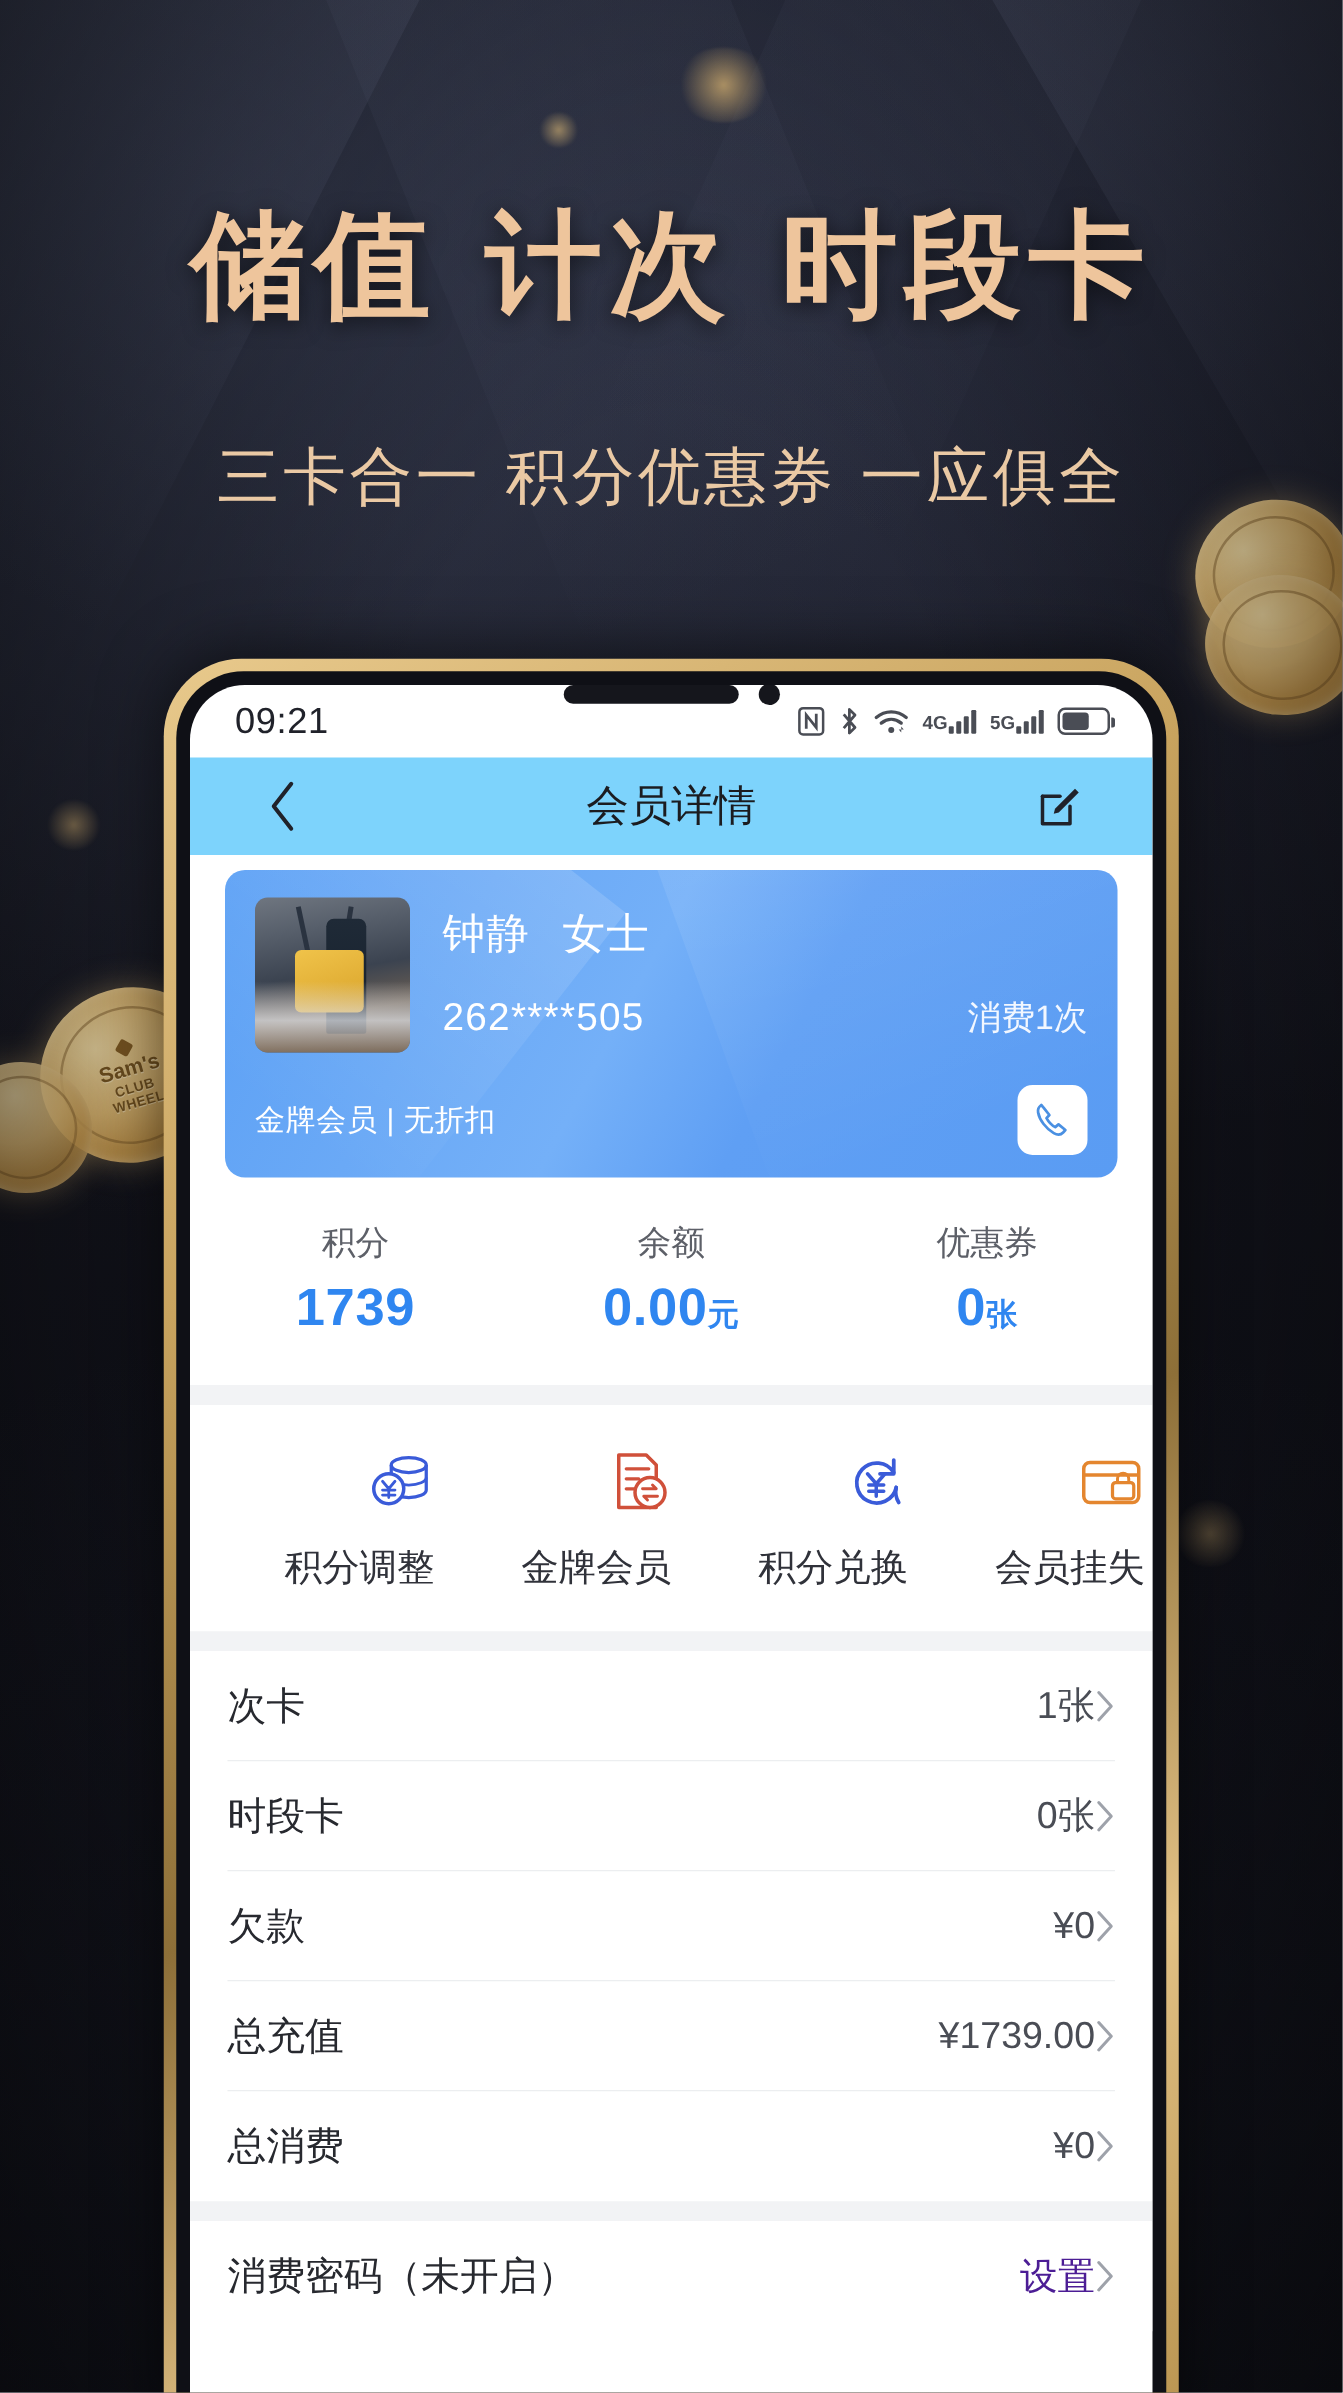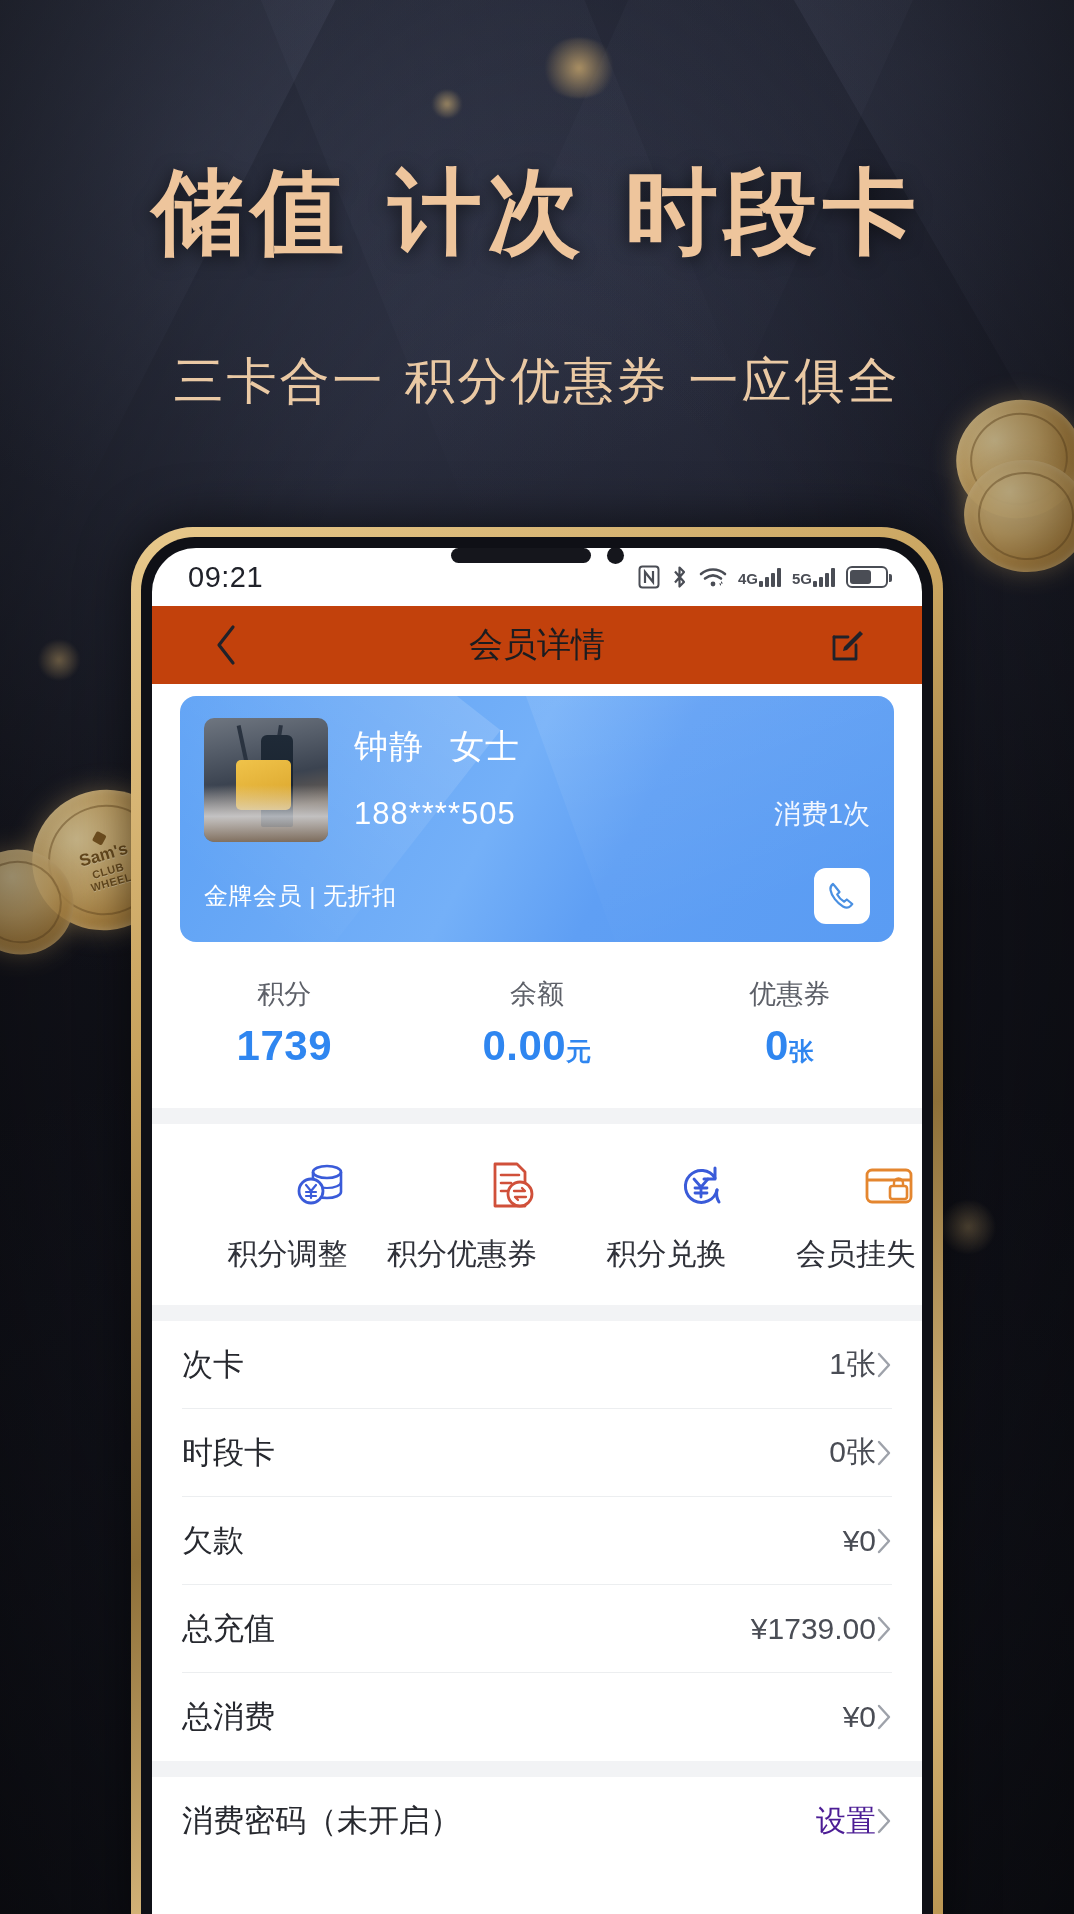--- a/index.html
+++ b/index.html
@@ -133,21 +133,21 @@
   }
   .battery::after {
     content:""; position:absolute; right:-6px; top:6px;
     width:3px; height:8px; background:#4a4d55; border-radius:0 2px 2px 0;
   }
   .battery span { display:block; height:100%; width:62%; background:#4a4d55; border-radius:3px; }
 
   
   .navbar {
     height:78px; display:flex; align-items:center;
-    padding:0 46px; position:relative; background:#c2410c;justify-content:flex-end;
+    padding:0 46px; position:relative; background:#7dd3fc;justify-content:flex-end;
   }
   .nav-back { width:56px; height:56px; display:flex; align-items:center; justify-content:center; }
   .nav-title {
     position:absolute; left:0; right:0; text-align:center;
     font-size:34px; color:#1b1c20; font-weight:500; pointer-events:none;
   }
   .nav-edit { margin-left:auto; width:56px; height:56px; display:flex; align-items:center; justify-content:center; }
 
   
   .card-wrap { padding:12px 28px 0 28px; background:#fff; }
@@ -353,21 +353,21 @@
                 <div class="pole2"></div>
               <div class="fig"></div>
                 <div class="pack"></div>
                 <div class="mist"></div>
             </div>
             <div class="mcard-info">
               <div class="mname">
                 <span>钟静</span><span class="honor">女士</span>
               </div>
               <div class="mrow2">
-                <span class="mphone">188****505</span>
+                <span class="mphone">262****505</span>
                 <span class="mcount">消费1次</span>
               </div>
             </div>
           </div>
           <div class="mcard-bot">
             <span class="mlevel">金牌会员 | 无折扣</span>
             <span class="call-btn">
               <svg width="32" height="32" viewBox="0 0 32 32">
                 <path d="M7 4c-2 1.5-3 3.5-2.5 6 1 6 6.5 13 12.5 16.5 2.8 1.6 5.5 1.6 7.5-.5l1.8-2-5.5-4.5-2.6 2.2c-2.6-1.4-5.6-4.6-7-7.2L13.5 12 9 6.3z" fill="none" stroke="#4a90e2" stroke-width="2.2" stroke-linejoin="round"></path>
               </svg>
@@ -408,21 +408,21 @@
         </div>
         <div class="action">
           <span class="ico">
             <svg width="52" height="52" viewBox="0 0 52 52">
               <path d="M10 4h22l8 8v34H10z" fill="none" stroke="#d0503a" stroke-width="2.8" stroke-linejoin="round"></path>
               <path d="M16 15h18M16 23h10M16 31h8" stroke="#d0503a" stroke-width="2.6" stroke-linecap="round"></path>
               <circle cx="35" cy="34" r="12" fill="#fff" stroke="#d0503a" stroke-width="2.8"></circle>
               <path d="M29 31h11l-3-3M41 37H30l3 3" stroke="#d0503a" stroke-width="2.3" fill="none" stroke-linecap="round" stroke-linejoin="round"></path>
             </svg>
           </span>
-          <span class="alabel">积分优惠券</span>
+          <span class="alabel">金牌会员</span>
         </div>
         <div class="action">
           <span class="ico">
             <svg width="52" height="52" viewBox="0 0 52 52">
               <path d="M40 18A16 16 0 1 0 42 30" fill="none" stroke="#3a5bd9" stroke-width="3" stroke-linecap="round"></path>
               <path d="M40 8v11h-11" fill="none" stroke="#3a5bd9" stroke-width="3" stroke-linecap="round" stroke-linejoin="round"></path>
               <path d="M44 42a16 16 0 0 1-2-12" fill="none" stroke="#3a5bd9" stroke-width="3" stroke-linecap="round"></path>
               <path d="M19 19l7 8 7-8M20 28h12M20 33h12M26 27v10" stroke="#3a5bd9" stroke-width="2.8" fill="none" stroke-linecap="round"></path>
             </svg>
           </span>

